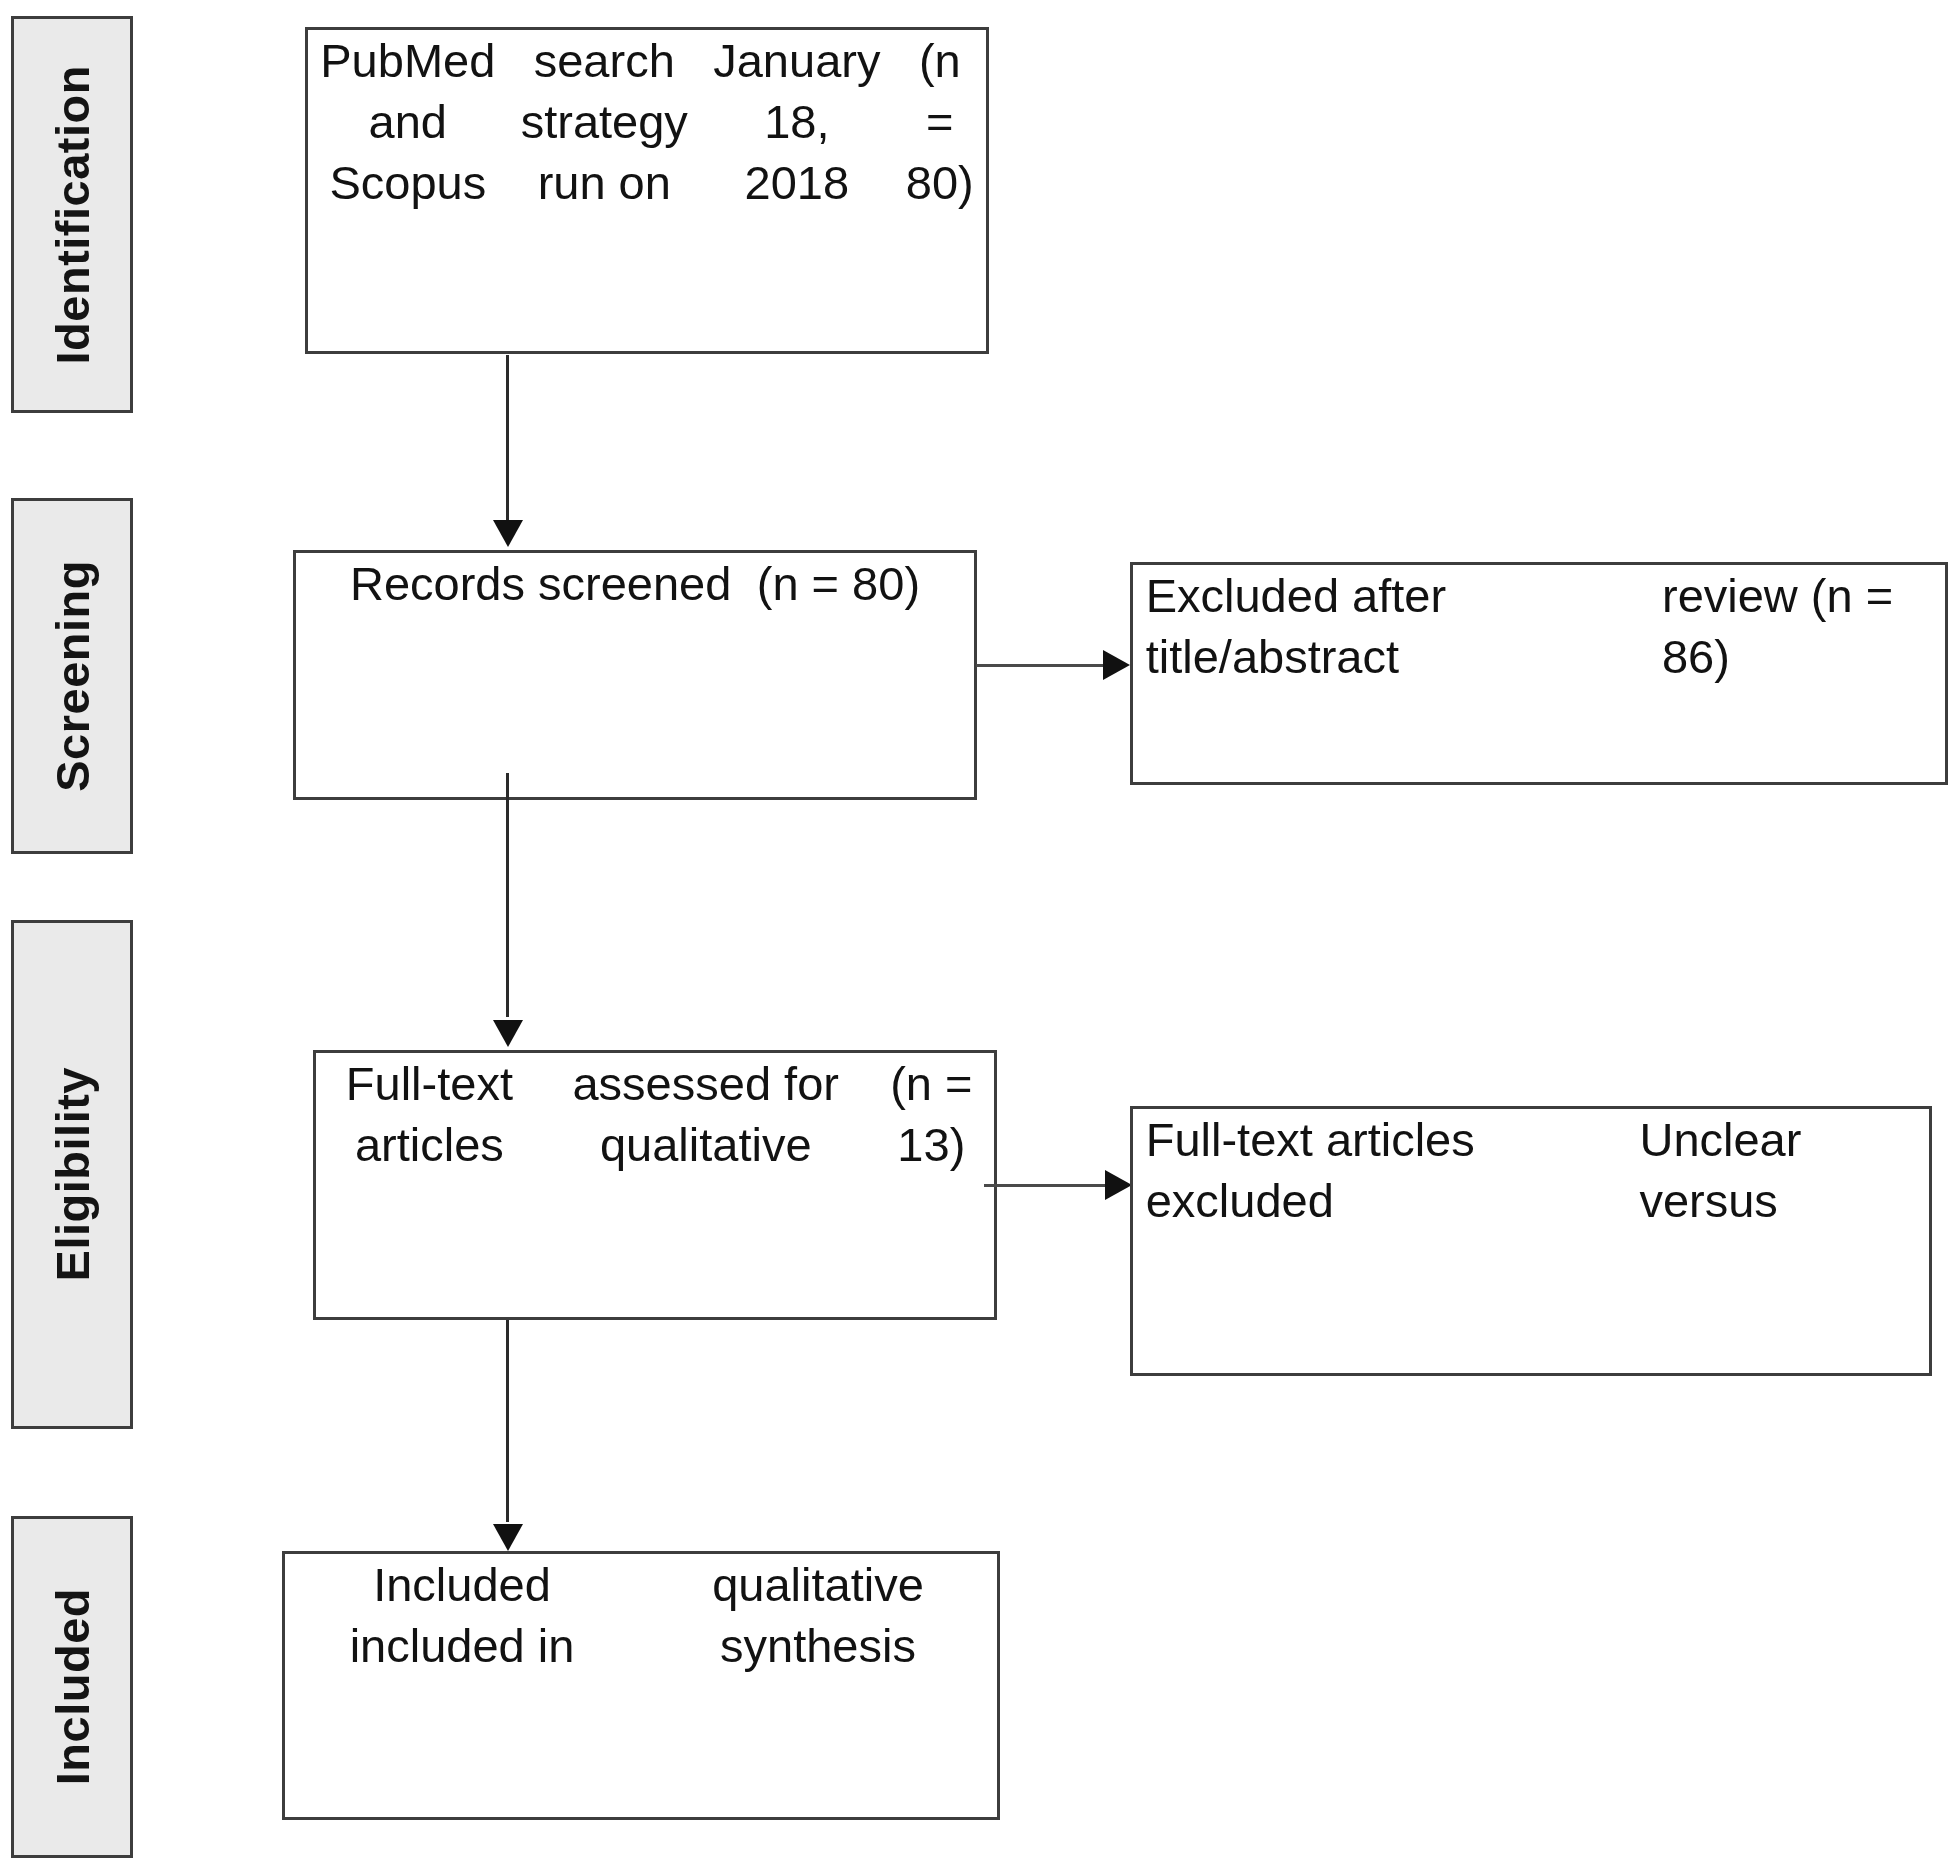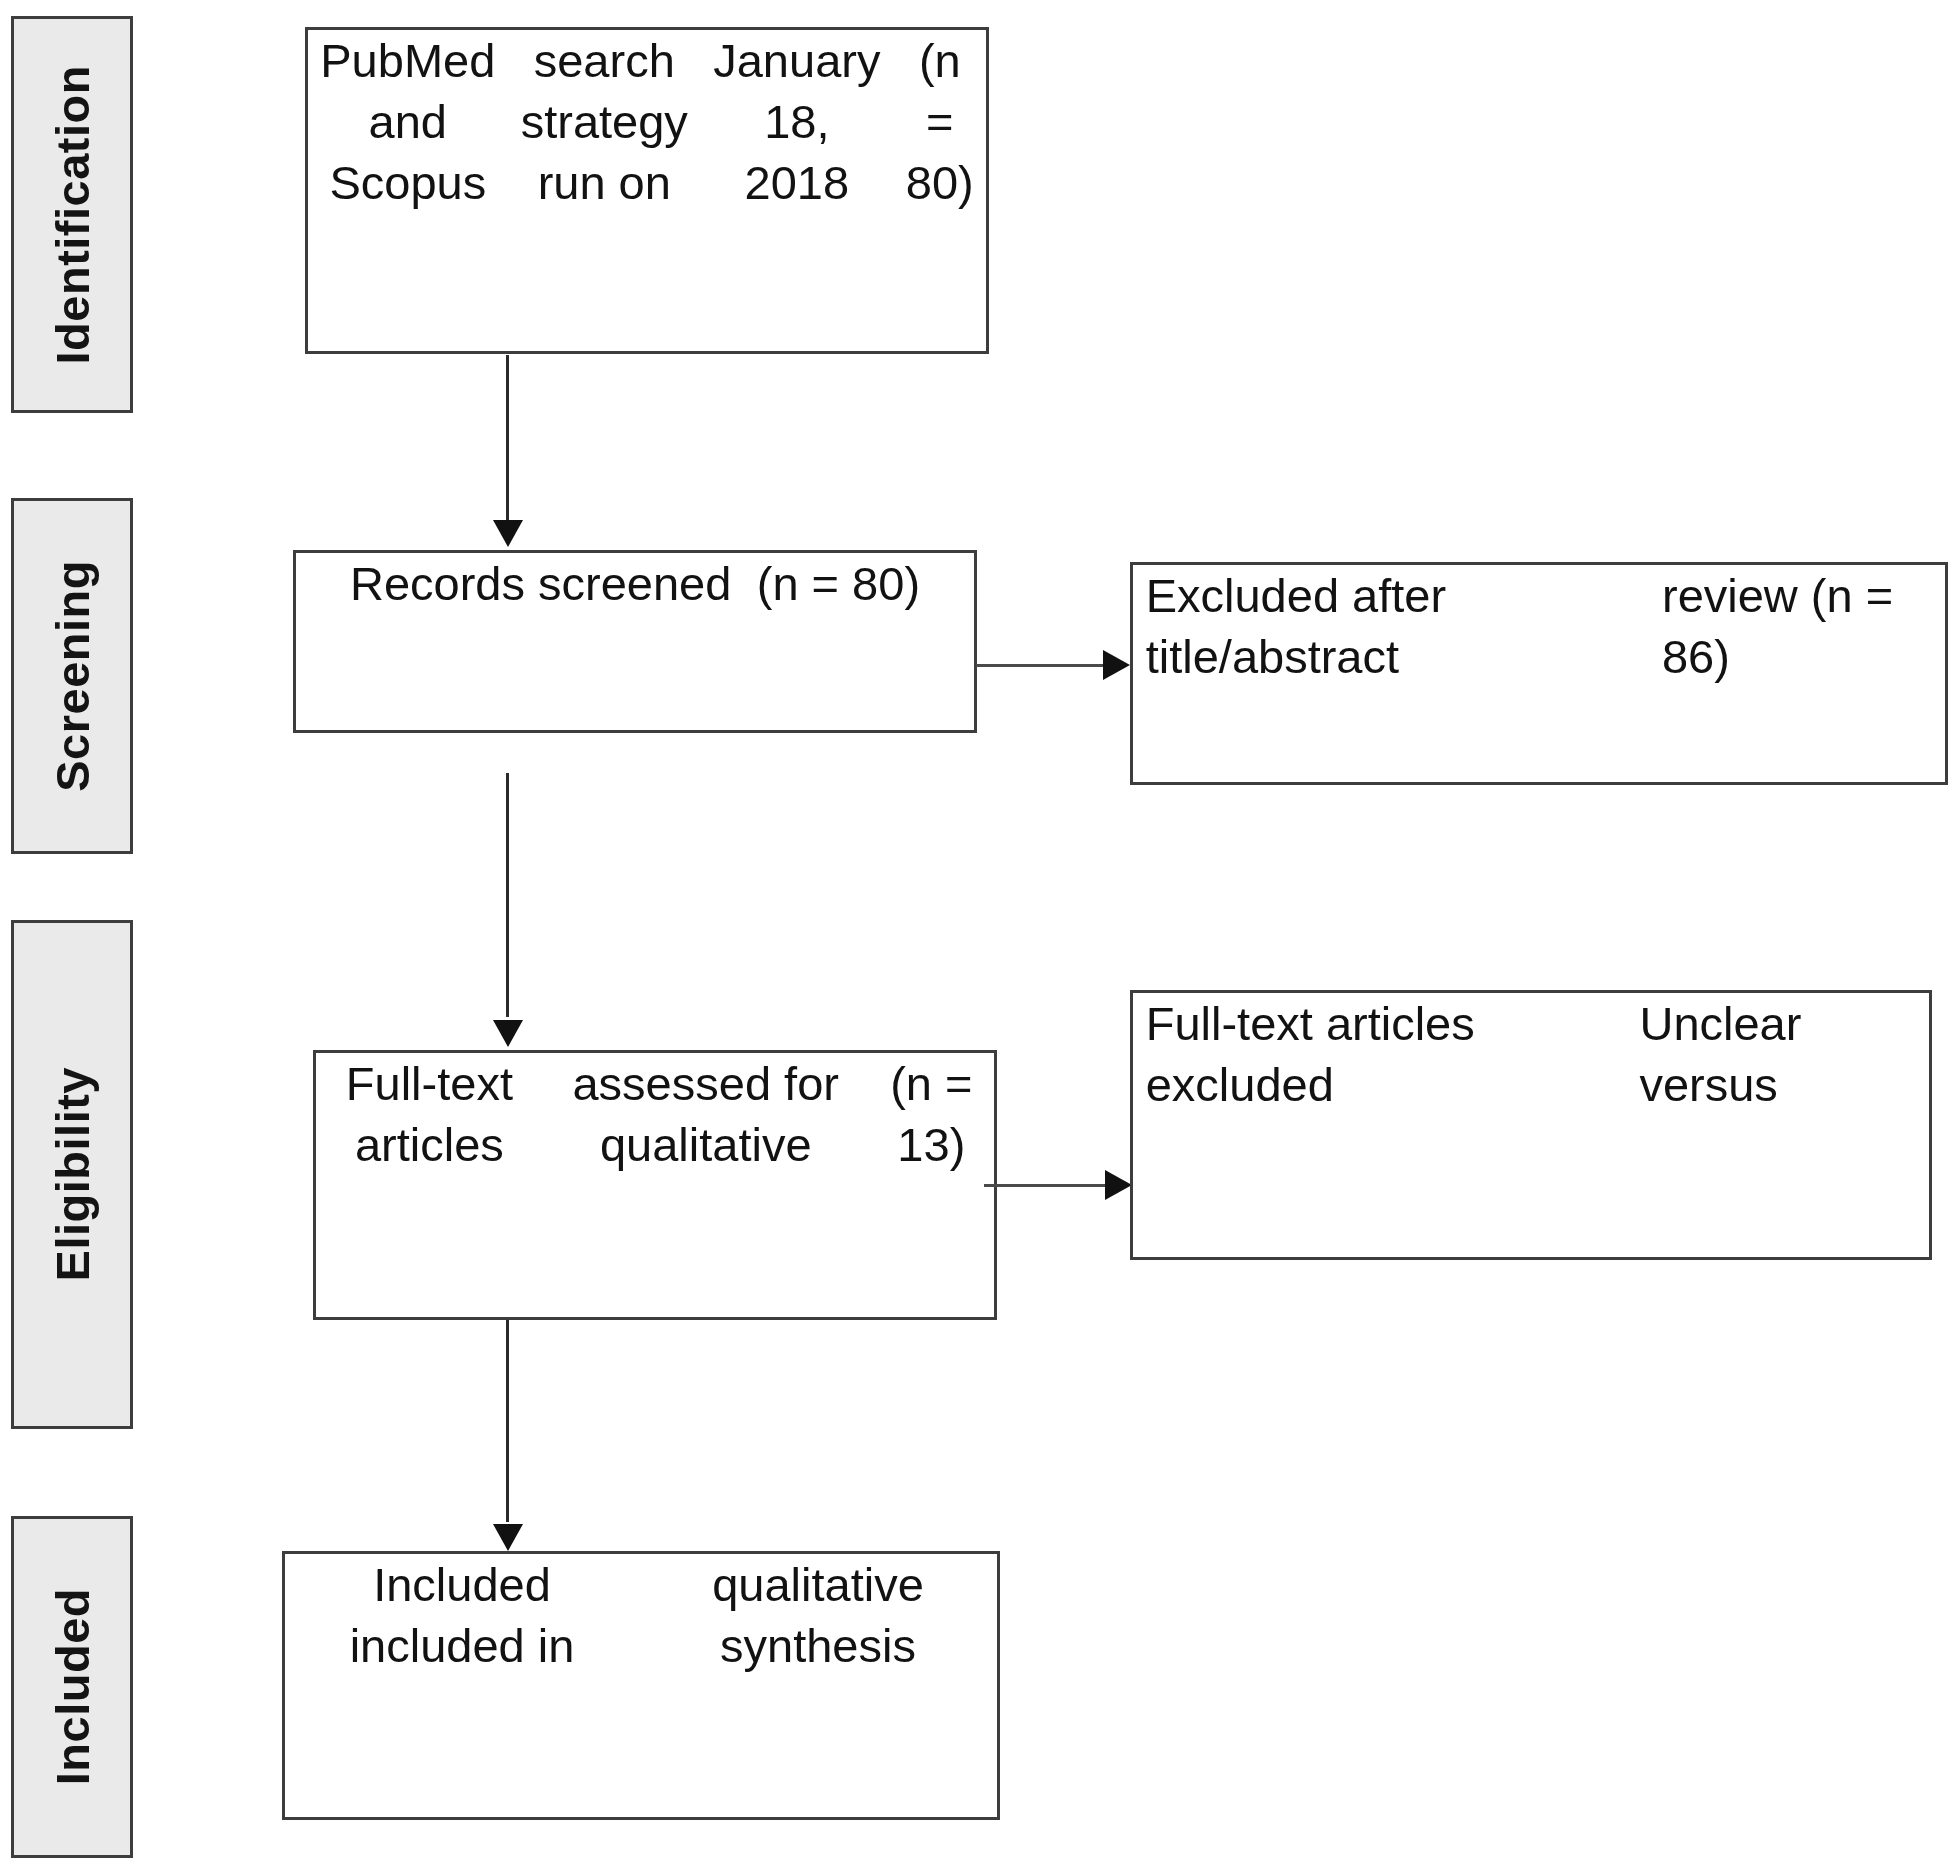--- a/index.html
+++ b/index.html
@@ -108,21 +108,21 @@
   <div class="flow-box" style="left:305px; top:27px; width:684px; height:327px;">
     <div class="btext center-text">PubMed and Scopus</div>
     <div class="btext center-text">search strategy run on</div>
     <div class="btext center-text">January 18, 2018</div>
     <div class="btext center-text">(n = 80)</div>
   </div>
 
   <div class="v-line" style="left:506px; top:355px; width:2.7px; height:168px;"></div>
   <div class="arrow-down" style="left:493px; top:520px;"></div>
 
-  <div class="flow-box" style="left:293px; top:550px; width:684px; height:183px;">
+  <div class="flow-box" style="left:293px; top:550px; width:684px; height:250px;">
     <div class="btext center-text">Records screened</div>
     <div class="btext center-text">(n = 80)</div>
   </div>
 
   <div class="h-line" style="left:976px; top:664px; width:132px; height:2.7px;"></div>
   <div class="arrow-right" style="left:1103px; top:650px;"></div>
 
   <div class="flow-box" style="left:1130px; top:562px; width:818px; height:223px;">
     <div class="btext left-text">Excluded after title/abstract</div>
     <div class="btext left-text">review (n = 86)</div>
@@ -133,21 +133,21 @@
 
   <div class="flow-box" style="left:313px; top:1050px; width:684px; height:270px;">
     <div class="btext center-text">Full-text articles</div>
     <div class="btext center-text">assessed for qualitative</div>
     <div class="btext center-text">(n = 13)</div>
   </div>
 
   <div class="h-line" style="left:984px; top:1184px; width:127px; height:2.7px;"></div>
   <div class="arrow-right" style="left:1105px; top:1170px;"></div>
 
-  <div class="flow-box" style="left:1130px; top:990px; width:802px; height:270px;">
+  <div class="flow-box" style="left:1130px; top:1106px; width:802px; height:270px;">
     <div class="btext left-text">Full-text articles excluded</div>
     <div class="btext left-text">Unclear versus</div>
   </div>
 
   <div class="v-line" style="left:506px; top:1320px; width:2.7px; height:202px;"></div>
   <div class="arrow-down" style="left:493px; top:1524px;"></div>
 
   <div class="flow-box" style="left:282px; top:1551px; width:718px; height:269px;">
     <div class="btext center-text">Included included in</div>
     <div class="btext center-text">qualitative synthesis</div>

